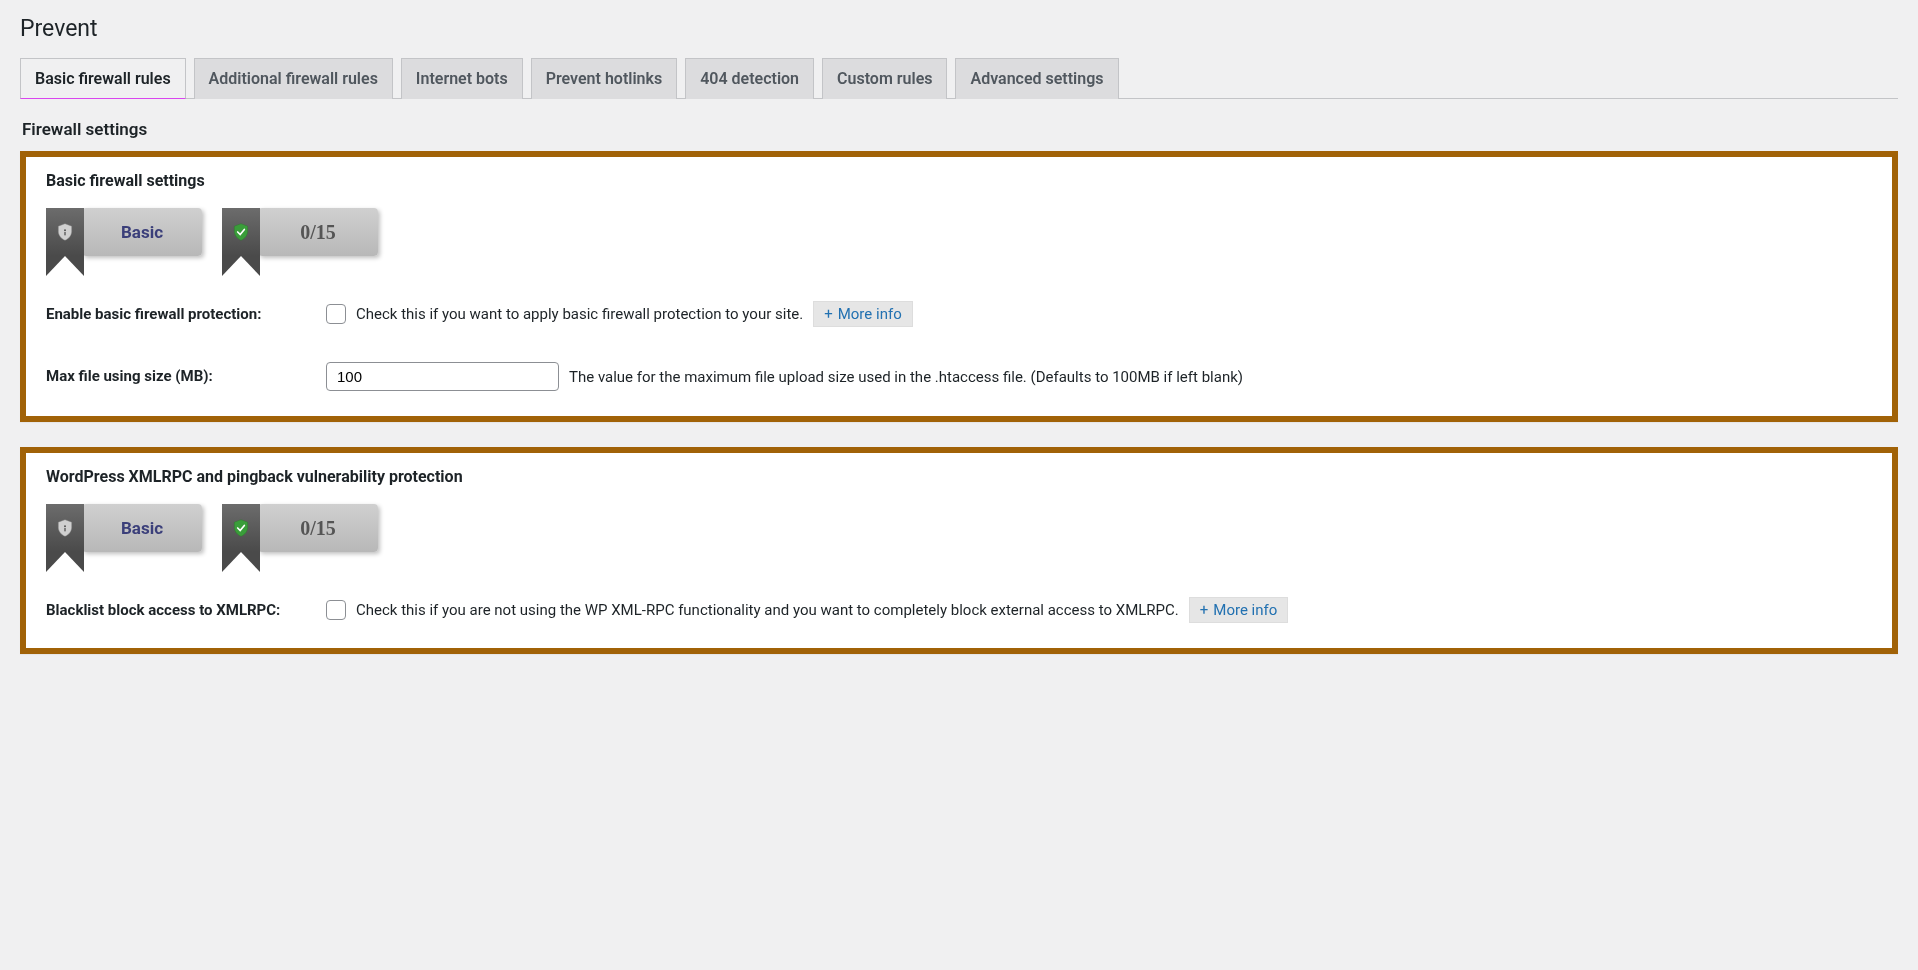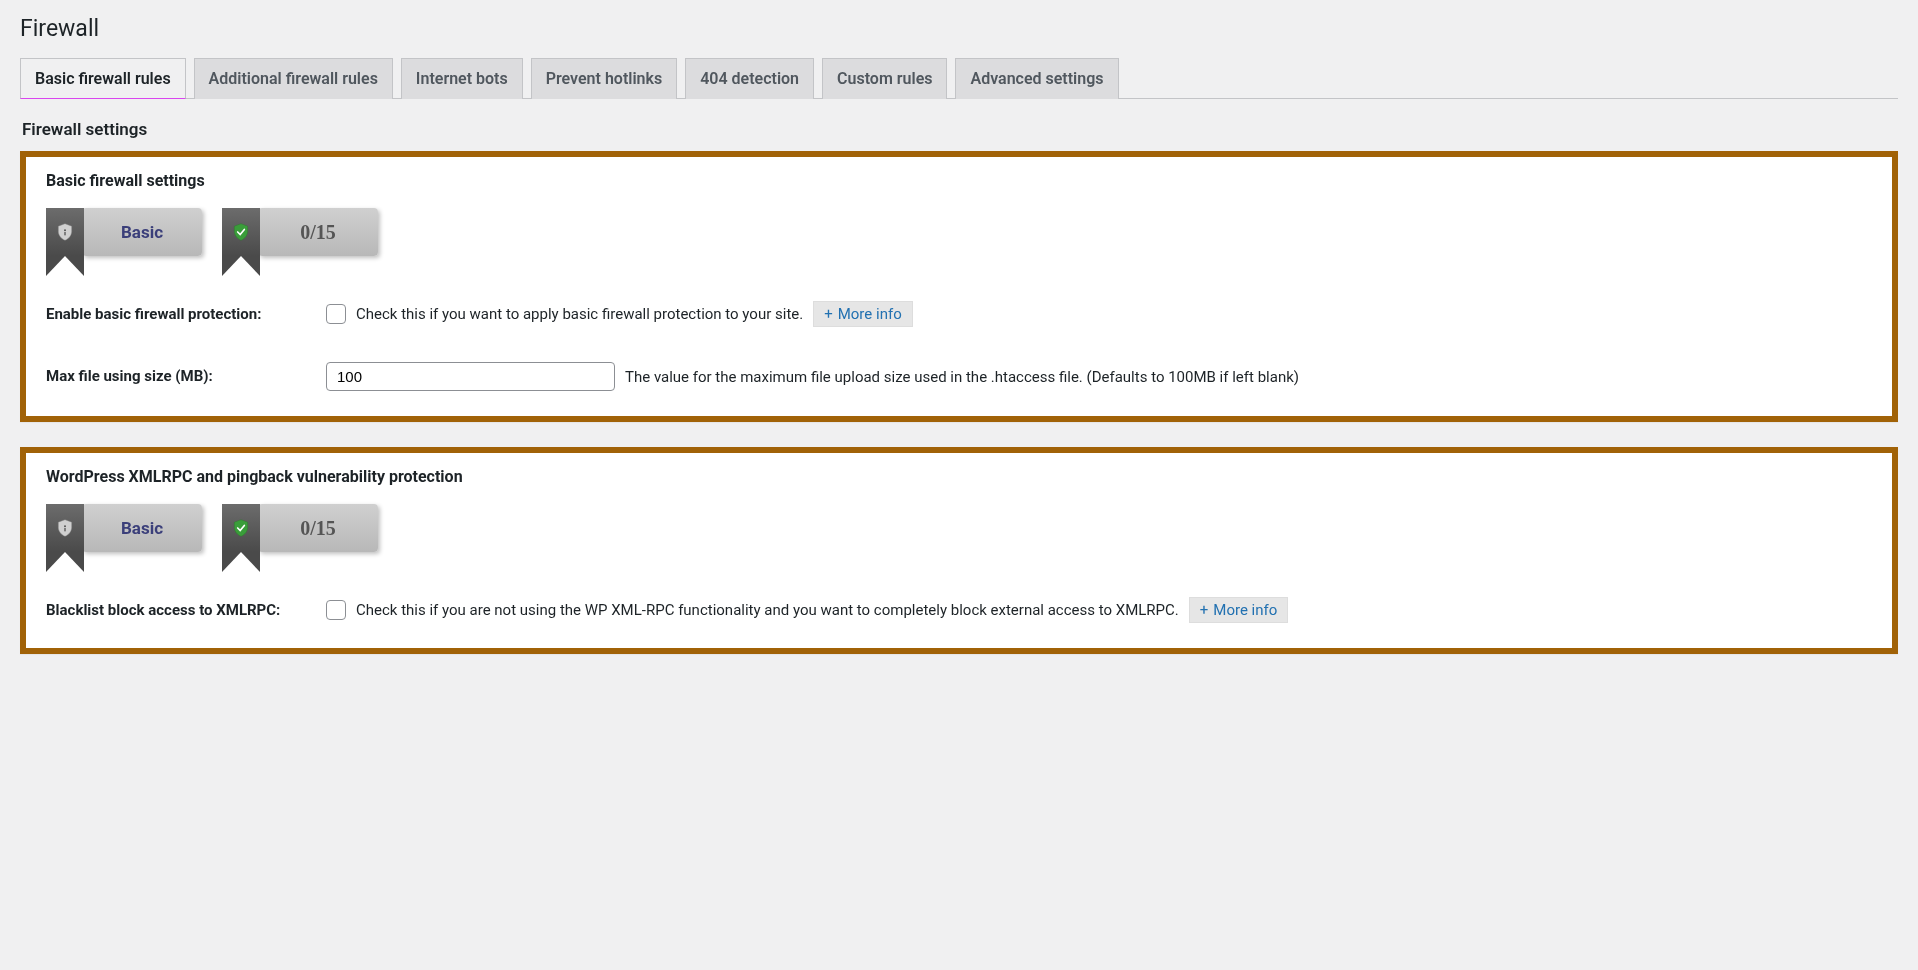--- a/index.html
+++ b/index.html
@@ -165,32 +165,32 @@
       font-size: 15px;
     }
     .more-info .plus {
       color: #2271b1;
       font-weight: 400;
     }
     .more-info .link {
       color: #2271b1;
     }
     .num-input {
-      width: 289px;
+      width: 233px;
       padding: 5px 10px;
       font-size: 15px;
       border: 1px solid #8c8f94;
       border-radius: 4px;
       background: #fff;
     }
   </style>
 </head>
 <body>
 
-<h1 class="page-title">Firewall</h1>
+<h1 class="page-title">Prevent</h1>
 
 <div class="tabs">
   <div class="tab active">Basic firewall rules</div>
   <div class="tab">Additional firewall rules</div>
   <div class="tab">Internet bots</div>
   <div class="tab">Prevent hotlinks</div>
   <div class="tab">404 detection</div>
   <div class="tab">Custom rules</div>
   <div class="tab">Advanced settings</div>
 </div>

